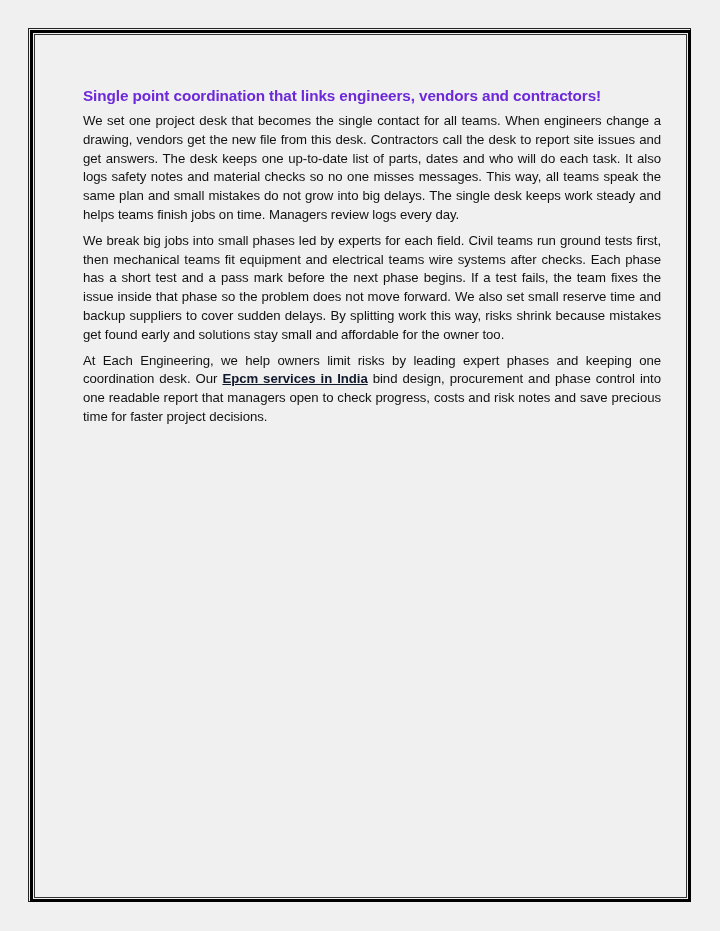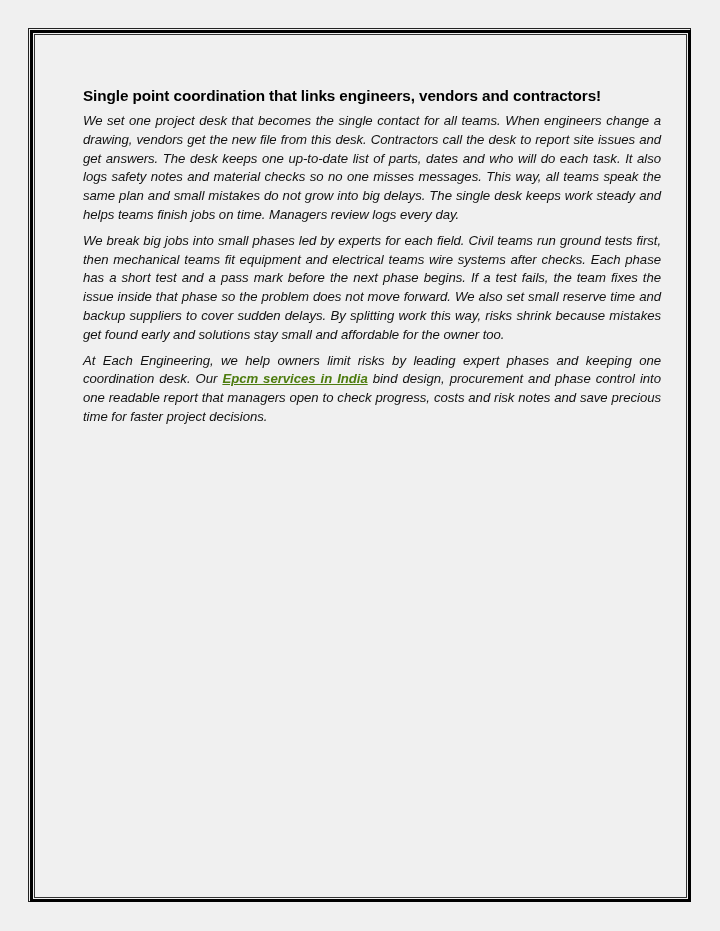--- a/index.html
+++ b/index.html
@@ -45,32 +45,31 @@
       left: 83px;
       top: 86px;
       width: 578px;
     }
     .heading {
       font-weight: bold;
       font-size: 15.3px;
       line-height: 20px;
       margin: 0 0 6px 0;
       letter-spacing: -0.1px;
-      color: #000000;
+      color: #6d28d9;
     }
     .para {
       font-size: 13.2px;
       line-height: 18.8px;
       text-align: justify;
       margin: 0 0 7px 0;
       letter-spacing: -0.05px;
-      font-style: italic;
     }
     .link {
-      color: #4d7c0f;
+      color: #0f172a;
       font-weight: bold;
       text-decoration: underline;
       cursor: pointer;
     }
   </style>
 </head>
 <body>
 
 <div class="page-border-outer"></div>
 <div class="page-border-thick"></div>

